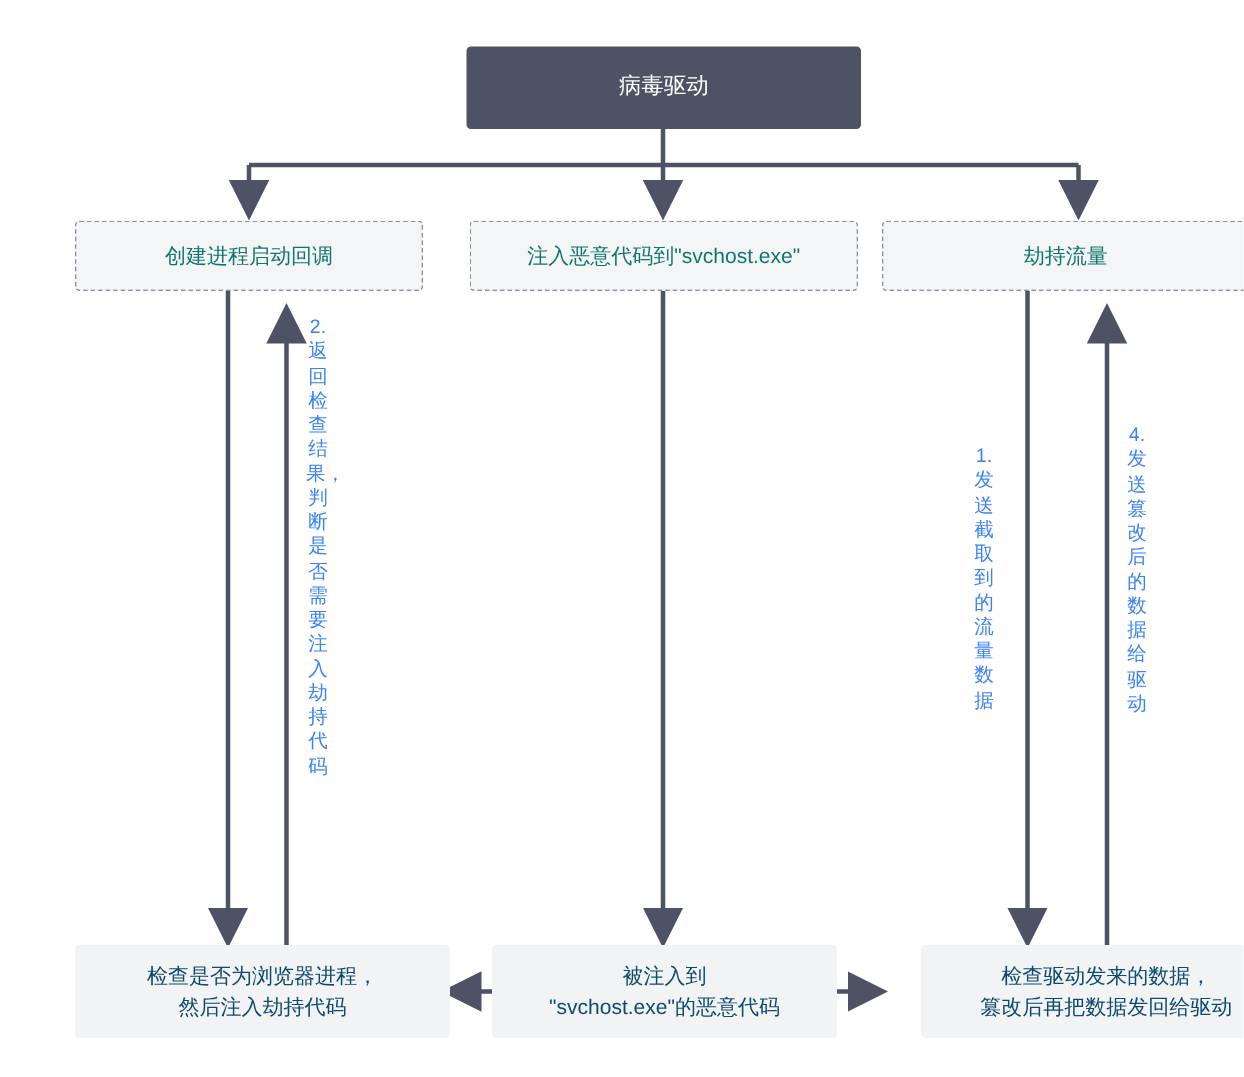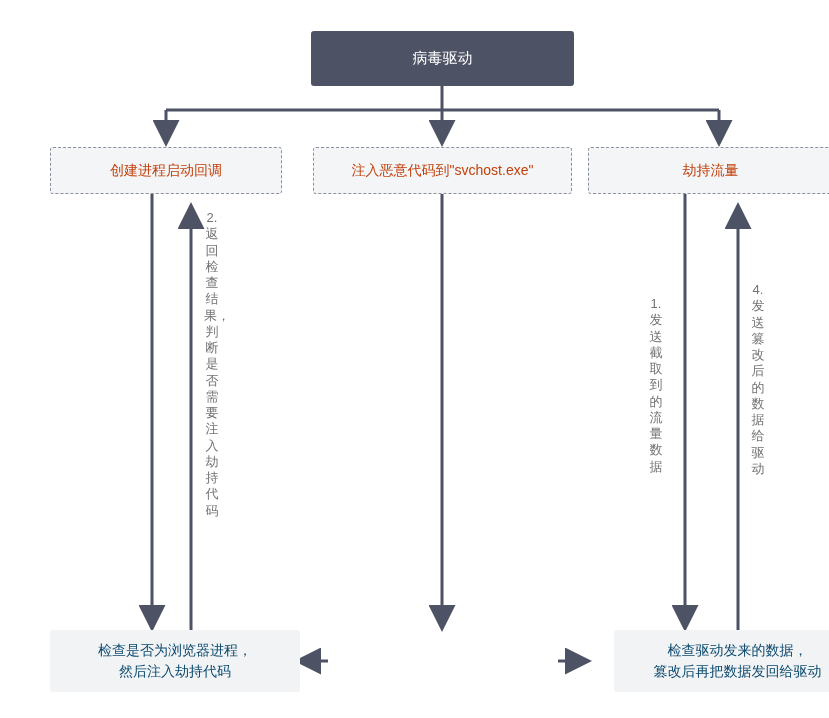--- a/index.html
+++ b/index.html
@@ -41,32 +41,32 @@
   }
   .node.root {
     background: #4d5264;
     color: #ffffff;
     border: none;
     font-size: 15px;
   }
   .node.dashed {
     background: #f4f5f7;
     border: 1px dashed #8b90a0;
-    color: #c2410c;
+    color: #0f766e;
   }
   .node.solid {
     background: #f2f3f5;
     border: none;
     color: #0c4a6e;
   }
   .vlabel {
     position: absolute;
     font-size: 13px;
     line-height: 1.25;
-    color: #737373;
+    color: #3b82f6;
     width: 16px;
     text-align: center;
     word-break: break-all;
     white-space: normal;
   }
 </style>
 </head>
 <body>
 
 <div id="diagram">
@@ -114,20 +114,24 @@
 
   <div class="node dashed" style="left:560px; top:147px; width:245px; height:47px;">
     <span>劫持流量</span>
   </div>
 
   <div class="node solid" style="left:22px; top:630px; width:250px; height:62px;">
     <span>检查是否为浏览器进程，
 然后注入劫持代码</span>
   </div>
 
+  <div class="node solid" style="left:300px; top:630px; width:230px; height:62px;">
+    <span>被注入到
+"svchost.exe"的恶意代码</span>
+  </div>
 
   <div class="node solid" style="left:586px; top:630px; width:247px; height:62px;">
     <span>检查驱动发来的数据，
 篡改后再把数据发回给驱动</span>
   </div>
 
 
   <div class="vlabel" style="left:176px; top:210px;">2.返回检查结果，判断是否需要注入劫持代码</div>
 
   <div class="vlabel" style="left:620px; top:296px;">1.发送截取到的流量数据</div>

